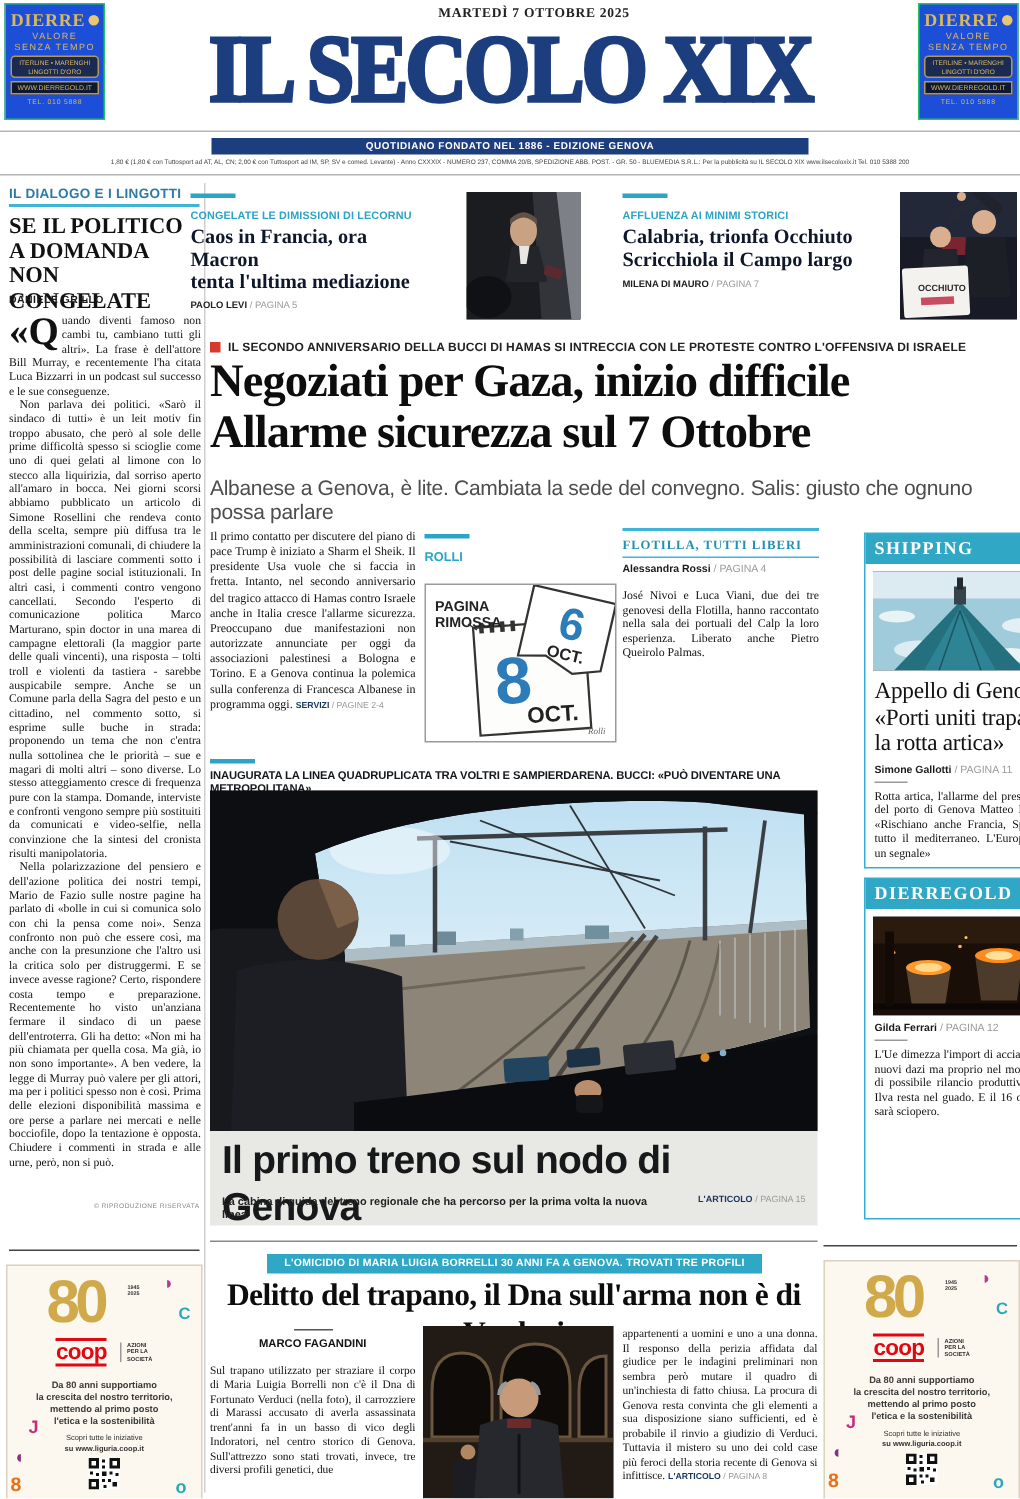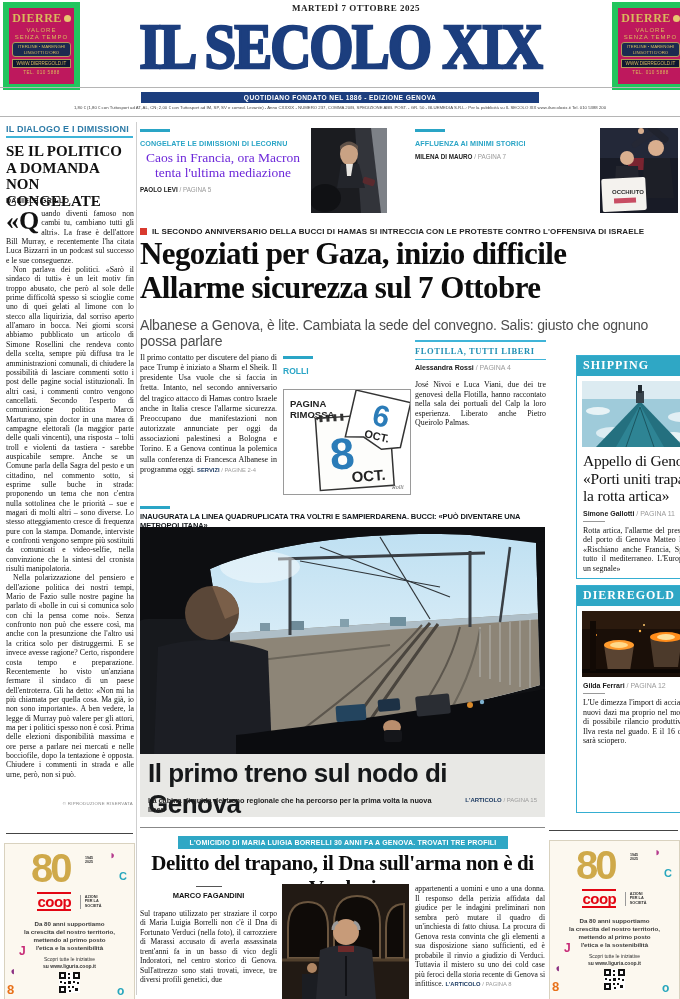--- a/index.html
+++ b/index.html
@@ -7,21 +7,21 @@
         font-family:"Liberation Sans",sans-serif;color:#1a1a1a;}
   .abs{position:absolute;}
   .pre{white-space:pre-line;}
   .hline{position:absolute;height:1px;background:#b5b5b5;}
   .vline{position:absolute;width:1px;background:#cfcfcf;}
   .dash{position:absolute;width:30px;height:3px;background:#2aa5c6;}
   .pg{color:#9a9a9a;font-weight:normal;}
   .refb{font-weight:bold;color:#16355e;}
 
   
-  .dierre{position:absolute;top:2px;width:65px;height:76px;background:#be185d;border:6px solid #22c55e;
+  .dierre{position:absolute;top:2px;width:65px;height:76px;background:#1d4ed8;border:1px solid #22c55e;
           color:#d9b95c;text-align:center;overflow:hidden;}
   .dierre .b{font-family:"Liberation Serif",serif;font-weight:bold;font-size:12px;letter-spacing:.5px;margin-top:3px;}
   .dierre .coin{display:inline-block;width:7px;height:7px;border-radius:50%;background:#e7c770;margin-left:2px;}
   .dierre .t1{font-size:6px;letter-spacing:1px;margin-top:1px;}
   .dierre .badge{margin:2px 3px 0 3px;border:1px solid #b3985a;border-radius:3px;font-size:4.4px;
                  padding:1px 0;background:#1b2a50;line-height:5.5px;}
   .dierre .url{margin:2px 3px 0 3px;border:1px solid #b3985a;font-size:4.6px;padding:1px 0;background:#0e1830;}
   .dierre .tel{font-size:4.6px;margin-top:2px;letter-spacing:.5px;}
   .hdr-date{position:absolute;top:3px;left:16px;width:680px;text-align:center;
             font-family:"Liberation Serif",serif;font-weight:bold;font-size:9px;letter-spacing:.5px;color:#222;}
@@ -41,38 +41,38 @@
   .op-body{position:absolute;left:6px;top:209px;width:128px;height:590px;overflow:hidden;
            font-family:"Liberation Serif",serif;font-size:7.8px;line-height:9.35px;text-align:justify;color:#111;}
   .op-body p{margin:0;text-indent:7px;}
   .op-body p.first{text-indent:0;}
   .dropcap{float:left;font-size:26px;line-height:24px;font-weight:bold;padding-right:2px;font-family:"Liberation Serif",serif;}
   .op-footer{position:absolute;left:6px;top:801px;width:127px;text-align:right;font-size:4.4px;color:#888;letter-spacing:.3px;}
   .op-rule{position:absolute;left:6px;top:833px;width:127px;height:1px;background:#444;}
 
   
   .teaser .kick{font-size:7.2px;font-weight:bold;color:#2aa5c6;margin-top:6px;letter-spacing:.1px;}
-  .teaser .hl{font-family:"Liberation Serif",serif;font-weight:normal;font-size:13.5px;line-height:14.8px;color:#6d28d9;margin-top:3px;text-align:center;}
+  .teaser .hl{font-family:"Liberation Serif",serif;font-weight:bold;font-size:13.5px;line-height:14.8px;color:#0f172a;margin-top:3px;}
   .teaser .by{font-size:6.3px;font-weight:bold;margin-top:5px;color:#222;}
   .photo{position:absolute;overflow:hidden;background:#222;}
 
   
   .main-kicker{position:absolute;left:152px;top:227px;width:520px;font-size:8px;font-weight:bold;color:#222;letter-spacing:.1px;}
   .redsq{position:absolute;left:140px;top:228px;width:7px;height:7px;background:#d8392e;}
   .main-hl{position:absolute;left:140px;top:237px;width:542px;font-family:"Liberation Serif",serif;
            font-weight:bold;font-size:31px;line-height:33.5px;letter-spacing:-.6px;color:#0d0d0d;}
   .main-sub{position:absolute;left:140px;top:317px;width:540px;font-size:14px;color:#4d4d4d;letter-spacing:-.2px;}
 
   
   .lead{position:absolute;left:140px;top:353px;width:137px;font-family:"Liberation Serif",serif;
         font-size:8px;line-height:10.15px;text-align:justify;color:#111;}
   .lead .refrow{font-family:"Liberation Sans",sans-serif;font-size:5.8px;}
   .rolli-label{position:absolute;left:283px;top:366px;font-size:8.5px;font-weight:bold;color:#2aa5c6;}
   .cartoon{position:absolute;left:283px;top:389px;width:126px;height:104px;border:1px solid #9a9a9a;background:#fff;}
-  .flot{position:absolute;left:415px;top:340px;width:131px;}
+  .flot{position:absolute;left:415px;top:352px;width:131px;}
   .flot .r1{height:2px;background:#3fb4d8;margin-bottom:4px;}
   .flot .kick{font-size:8.5px;font-weight:bold;color:#2190b4;letter-spacing:.6px;font-family:"Liberation Serif",serif;}
   .flot .r2{height:1px;background:#3fb4d8;margin-top:3px;margin-bottom:4px;}
   .flot .by{font-size:7px;font-weight:bold;}
   .flot .hl{font-family:"Liberation Serif",serif;font-size:15.5px;line-height:18px;color:#111;margin-top:5px;letter-spacing:-.2px;}
   .flot .bd{font-family:"Liberation Serif",serif;font-size:7.9px;line-height:9.6px;text-align:justify;margin-top:9px;color:#111;}
 
   
   .tealbox{position:absolute;left:576px;width:129px;border:1.5px solid #35aed1;background:#fff;}
   .tealbox .band{background:#2fa7c5;color:#fff;font-family:"Liberation Serif",serif;font-weight:bold;
@@ -145,36 +145,36 @@
 
   <div class="hdr-date">MARTEDÌ 7 OTTOBRE 2025</div>
   <div class="masthead">IL SECOLO XIX</div>
   <div class="hline" style="left:0;top:87px;width:680px;"></div>
   <div class="tagbar">QUOTIDIANO FONDATO NEL 1886 - EDIZIONE GENOVA</div>
   <div class="smallprint">1,80 € (1,80 € con Tuttosport ad AT, AL, CN; 2,00 € con Tuttosport ad IM, SP, SV e comed. Levante) - Anno CXXXIX - NUMERO 237, COMMA 20/B, SPEDIZIONE ABB. POST. - GR. 50 - BLUEMEDIA S.R.L.: Per la pubblicità su IL SECOLO XIX www.ilsecoloxix.it Tel. 010 5388 200</div>
   <div class="hline" style="left:0;top:116px;width:680px;"></div>
   <div class="vline" style="left:136px;top:122px;height:873px;"></div>
 
   <div>
-    <div class="op-kicker">IL DIALOGO E I DIMISSIONI</div>
+    <div class="op-kicker">IL DIALOGO E I LINGOTTI</div>
     <div class="op-kline"></div>
     <div class="op-headline pre">SE IL POLITICO
 A DOMANDA
 NON CONGELATE</div>
     <div class="op-byline">DANIELE GRILLO</div>
     <div class="op-body">
       <p class="first"><span class="dropcap">«Q</span><span>uando diventi famoso non cambi tu, cambiano tutti gli altri». La frase è dell'attore Bill Murray, e recentemente l'ha citata Luca Bizzarri in un podcast sul successo e le sue conseguenze.</span></p>
       <p>Non parlava dei politici. «Sarò il sindaco di tutti» è un leit motiv fin troppo abusato, che però al sole delle prime difficoltà spesso si scioglie come uno di quei gelati al limone con lo stecco alla liquirizia, dal sorriso aperto all'amaro in bocca. Nei giorni scorsi abbiamo pubblicato un articolo di Simone Rosellini che rendeva conto della scelta, sempre più diffusa tra le amministrazioni comunali, di chiudere la possibilità di lasciare commenti sotto i post delle pagine social istituzionali. In altri casi, i commenti contro vengono cancellati. Secondo l'esperto di comunicazione politica Marco Marturano, spin doctor in una marea di campagne elettorali (la maggior parte delle quali vincenti), una risposta – tolti troll e violenti da tastiera - sarebbe auspicabile sempre. Anche se un Comune parla della Sagra del pesto e un cittadino, nel commento sotto, si esprime sulle buche in strada: proponendo un tema che non c'entra nulla sottolinea che le priorità – sue e magari di molti altri – sono diverse. Lo stesso atteggiamento cresce di frequenza pure con la stampa. Domande, interviste e confronti vengono sempre più sostituiti da comunicati e video-selfie, nella convinzione che la sintesi del cronista risulti manipolatoria.</p>
       <p>Nella polarizzazione del pensiero e dell'azione politica dei nostri tempi, Mario de Fazio sulle nostre pagine ha parlato di «bolle in cui si comunica solo con chi la pensa come noi». Senza confronto non può che essere così, ma anche con la presunzione che l'altro usi la critica solo per distruggermi. E se invece avesse ragione? Certo, rispondere costa tempo e preparazione. Recentemente ho visto un'anziana fermare il sindaco di un paese dell'entroterra. Gli ha detto: «Non mi ha più chiamata per quella cosa. Ma già, io non sono importante». A ben vedere, la legge di Murray può valere per gli attori, ma per i politici spesso non è così. Prima delle elezioni disponibilità massima e ore perse a parlare nei mercati e nelle bocciofile, dopo la tentazione è opposta. Chiudere i commenti in strada e alle urne, però, non si può.</p>
     </div>
     <div class="op-footer">© RIPRODUZIONE RISERVATA</div>
     <div class="op-rule"></div>
   </div>
 
-  <div class="abs teaser" style="left:140px;top:129px;width:166px;">
+  <div class="abs teaser" style="left:127px;top:129px;width:166px;">
     <div class="dash" style="left:0;top:0;"></div>
     <div class="kick" style="padding-top:4px;">CONGELATE LE DIMISSIONI DI LECORNU</div>
     <div class="hl pre">Caos in Francia, ora Macron
 tenta l'ultima mediazione</div>
     <div class="by"><span>PAOLO LEVI</span><span class="pg"> / PAGINA 5</span></div>
   </div>
   <div class="photo" style="left:311px;top:128px;width:76px;height:85px;">
     <svg width="76" height="85" viewBox="0 0 76 85">
       <rect width="76" height="85" fill="#1b1c20"></rect>
       <polygon points="50,0 76,0 76,85 58,85" fill="#7d8187"></polygon>
@@ -183,20 +183,22 @@
       <path d="M29,22 Q38,12 47,22 L47,18 Q38,9 29,18 Z" fill="#5f5148"></path>
       <polygon points="30,36 48,36 54,60 26,60" fill="#23252b"></polygon>
       <polygon points="35,36 42,36 40,48 36,48" fill="#e8e6e2"></polygon>
       <rect x="52" y="50" width="12" height="7" rx="2" fill="#5a2a2e" transform="rotate(18 58 53)"></rect>
       <ellipse cx="14" cy="70" rx="16" ry="14" fill="#101114"></ellipse>
     </svg>
   </div>
   <div class="abs teaser" style="left:415px;top:129px;width:178px;">
     <div class="dash" style="left:0;top:0;"></div>
     <div class="kick" style="padding-top:4px;">AFFLUENZA AI MINIMI STORICI</div>
+    <div class="hl pre">Calabria, trionfa Occhiuto
+Scricchiola il Campo largo</div>
     <div class="by"><span>MILENA DI MAURO</span><span class="pg"> / PAGINA 7</span></div>
   </div>
   <div class="photo" style="left:600px;top:128px;width:78px;height:85px;">
     <svg width="78" height="85" viewBox="0 0 78 85">
       <rect width="78" height="85" fill="#181b26"></rect>
       <rect x="0" y="0" width="78" height="30" fill="#232838"></rect>
       <rect x="28" y="30" width="22" height="12" fill="#7a2430"></rect>
       <circle cx="27" cy="30" r="7" fill="#d9af8f"></circle>
       <circle cx="56" cy="20" r="8" fill="#d9af8f"></circle>
       <polygon points="16,38 38,38 40,70 14,70" fill="#23252e"></polygon>

